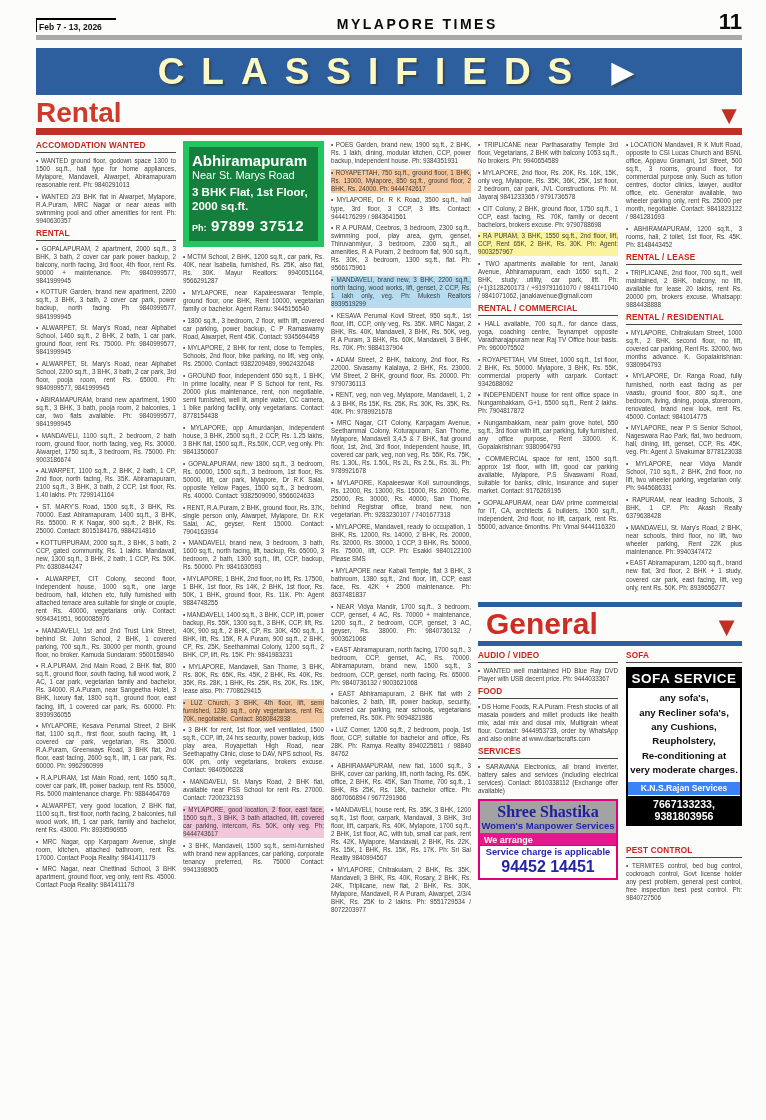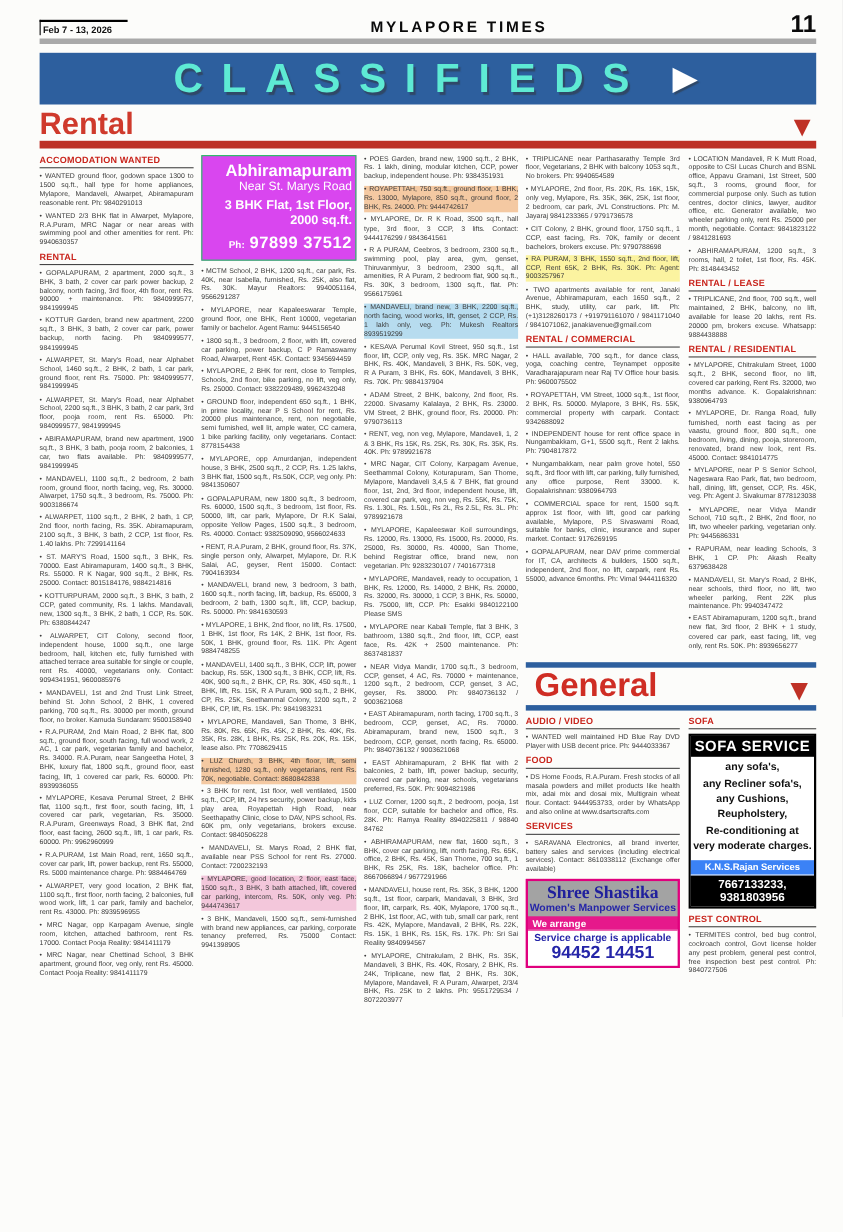--- a/index.html
+++ b/index.html
@@ -6,21 +6,21 @@
   .page{position:relative;width:766px;height:1120px;box-sizing:border-box;background:#fcfcfa;
         font-family:"Liberation Sans",sans-serif;padding:10px 24px 6px 36px;overflow:hidden;margin:0 auto;}
   
   .masthead{display:flex;align-items:flex-end;justify-content:space-between;height:22px;}
   .m-date{font-size:8.5px;font-weight:bold;color:#111;border-top:2px solid #000;border-left:1px solid #000;padding:2px 14px 0 2px;}
   .m-title{font-size:14px;font-weight:bold;letter-spacing:2.5px;color:#0a0a0a;}
   .m-page{font-size:22px;font-weight:bold;color:#0a0a0a;line-height:.9;}
   .gray-rule{height:5px;background:#a9a9a9;margin-top:3px;}
   
   .classifieds{margin-top:8px;background:#2d5f9e;height:47px;display:flex;align-items:center;justify-content:center;gap:22px;}
-  .classifieds .letters{color:#5eead4;font-weight:bold;font-size:37px;letter-spacing:17px;line-height:1;
+  .classifieds .letters{color:#fef9c3;font-weight:bold;font-size:37px;letter-spacing:17px;line-height:1;
         text-shadow:2px 2px 1px rgba(50,50,50,.5);padding-left:14px;}
   .classifieds .arrow{color:#fff;font-size:30px;line-height:1;text-shadow:2px 2px 1px rgba(50,50,50,.5);}
   
   .rental-banner{display:flex;align-items:flex-end;justify-content:space-between;margin-top:1px;height:31px;}
   .rental-banner .title{color:#cf3a2c;font-size:28px;font-weight:bold;line-height:1;}
   .rental-banner .tri{color:#bf3126;font-size:26px;line-height:.9;}
   .red-rule{height:7px;background:#bd3126;margin:1px 0 6px;}
   
   .content{display:flex;gap:7px;align-items:flex-start;}
   .colw{width:140px;flex:0 0 auto;}
@@ -32,34 +32,34 @@
   .ad{font-size:6.3px;line-height:1.28;text-align:justify;color:#3c3c3c;margin:0 0 3.6px;}
   .ad::before{content:"•  ";}
   .hl-orange{background:#f4c9a2;}
   .hl-blue{background:#b7dcef;}
   .hl-yellow{background:#fbf3a0;}
   .hl-pink{background:#f3c7db;}
   .sec-h{color:#c9251d;font-weight:bold;font-size:8.2px;border-bottom:1.2px solid #454545;
          padding-bottom:2px;margin:3px 0 4px;letter-spacing:.2px;}
   .sec-h.first{margin-top:0;}
   
-  .redbox{background:#d946ef;border:1px solid #22c55e;color:#fff;text-align:right;padding:5px 3px 6px;margin-bottom:6px;}
+  .redbox{background:#15803d;border:6px solid #22c55e;color:#fff;text-align:left;padding:5px 3px 6px;margin-bottom:6px;}
   .redbox .t1{font-size:15px;font-weight:bold;line-height:1.15;}
   .redbox .t2{font-size:11px;line-height:1.2;margin-bottom:4px;}
   .redbox .h1{font-size:11.5px;font-weight:bold;line-height:1.2;}
   .redbox .bl{font-size:8.8px;line-height:1.35;}
   .redbox .ph{margin-top:3px;font-weight:bold;}
   .redbox .ph .lbl{font-size:9px;}
   .redbox .ph .num{font-size:15px;letter-spacing:.5px;}
   
   .general{position:relative;margin:7px 0 5px;border-top:5px solid #2d5f9e;border-bottom:5px solid #2d5f9e;padding:2px 0 2px 8px;}
   .general .title{color:#cf2d24;font-size:30px;font-weight:bold;line-height:1;}
   .general .tri{position:absolute;right:2px;top:7px;color:#bf3126;font-size:27px;line-height:1;z-index:2;}
   
-  .sofabox{border:2px solid #000;background:#fff;margin-bottom:5px;}
+  .sofabox{border:2px solid #000;background:#fff;margin-bottom:20px;}
   .sofabox .hd{background:#000;color:#fff;font-weight:bold;font-size:13.5px;text-align:center;padding:2px 0;letter-spacing:.5px;}
   .sofabox .bl{font-weight:bold;color:#111;font-size:9.6px;text-align:center;line-height:1.5;}
   .sofabox .body{padding:3px 1px 4px;}
   .sofabox .ft1{background:#3b82f6;color:#fff;font-weight:bold;font-size:8.6px;text-align:center;padding:1.5px 0;border-bottom:1px solid #fff;}
   .sofabox .ft2{background:#000;color:#fff;font-weight:bold;font-size:10.6px;text-align:center;padding:2px 0;}
   
   .shreebox{border:2px solid #e0007d;background:#e6188b;margin-top:4px;}
   .shreebox .white{background:#a3a3a3;text-align:center;padding:2px 0 1px;}
   .shreebox .t1{font-family:"Liberation Serif",serif;color:#20209d;font-size:16px;font-weight:bold;line-height:1.1;}
   .shreebox .t2{color:#2525a8;font-size:9.5px;font-weight:bold;line-height:1.2;}

